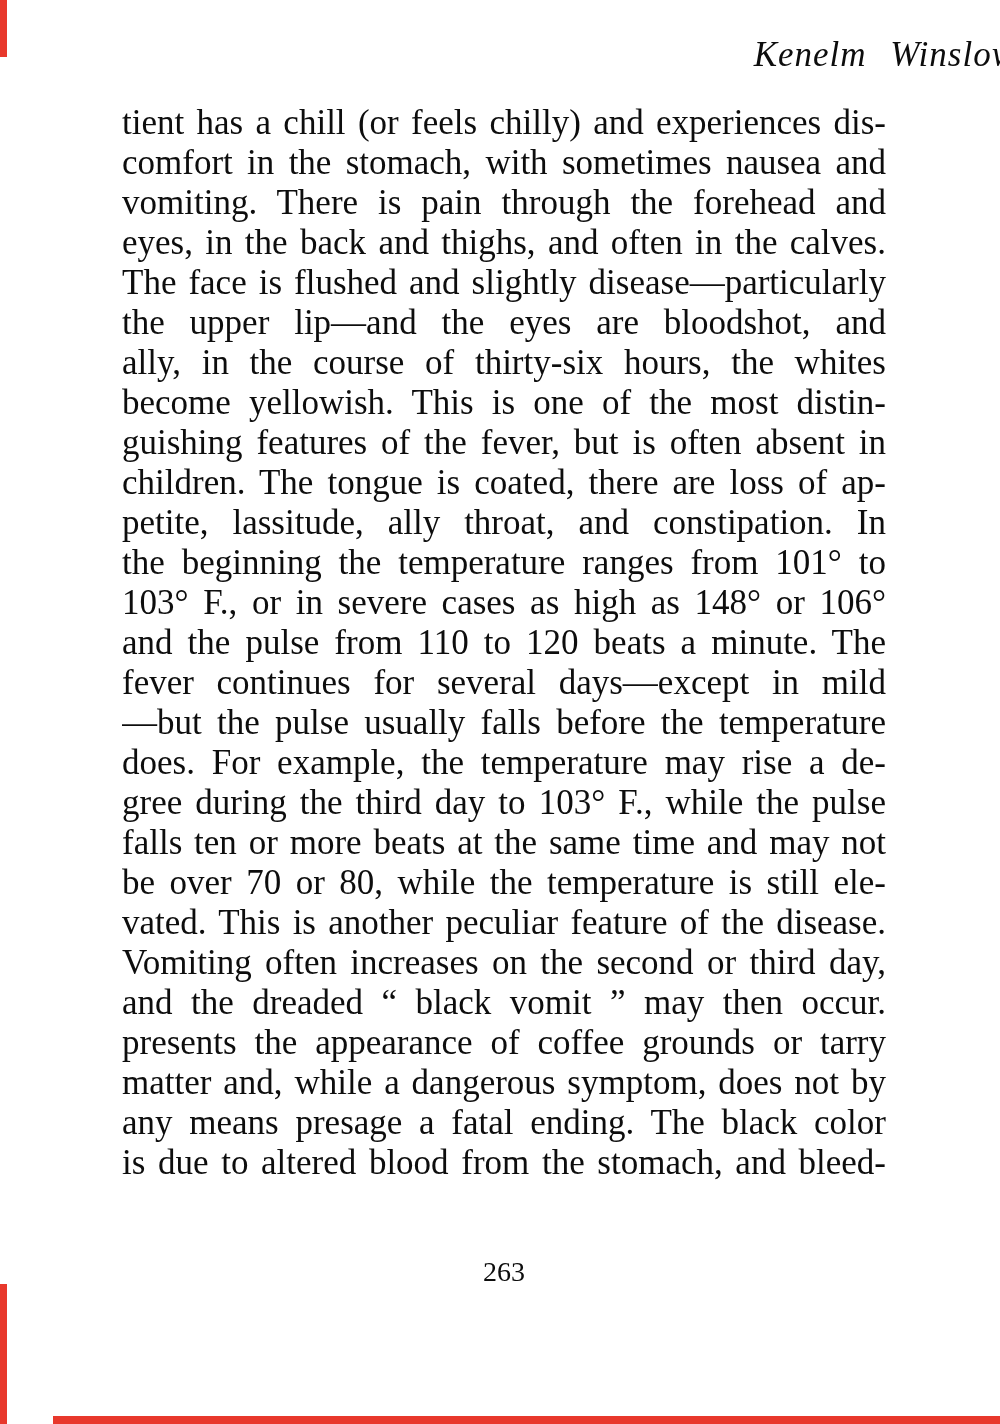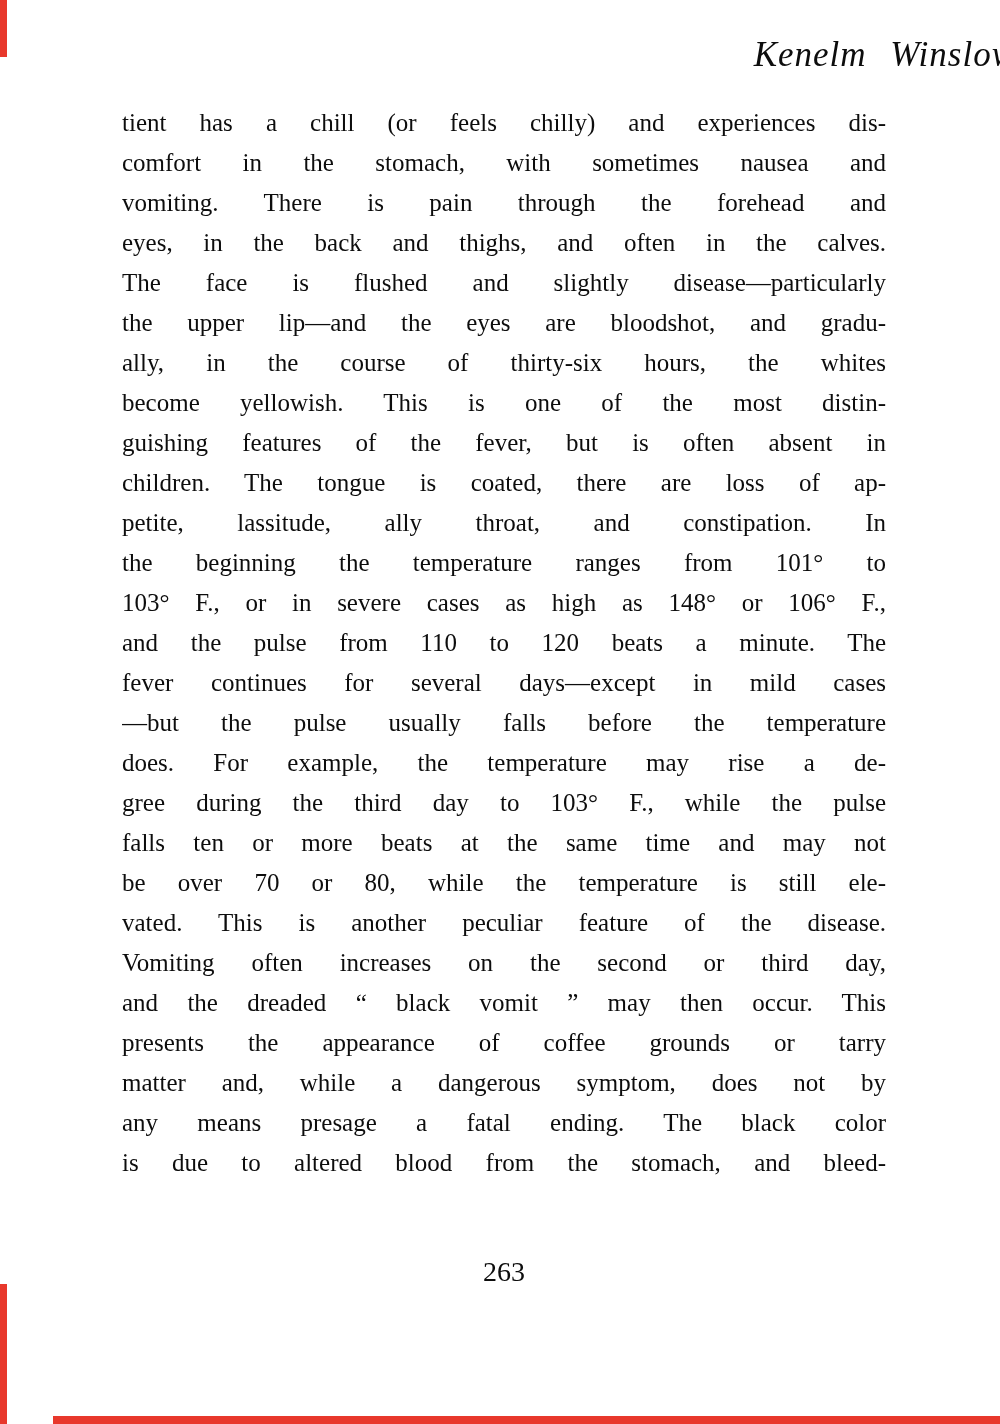--- a/index.html
+++ b/index.html
@@ -31,21 +31,21 @@
   }
   .body-text {
     position: absolute;
     top: 103px;
     left: 122px;
     width: 764px;
   }
   .text-line {
     height: 40px;
     line-height: 40px;
-    font-size: 25px;
+    font-size: 35px;
     overflow: hidden;
     text-align: justify;
     text-align-last: justify;
     -moz-text-align-last: justify;
     word-spacing: 0.06em;
     color: #0d0d0d;
   }
   .page-number {
     position: absolute;
     top: 1254px;

